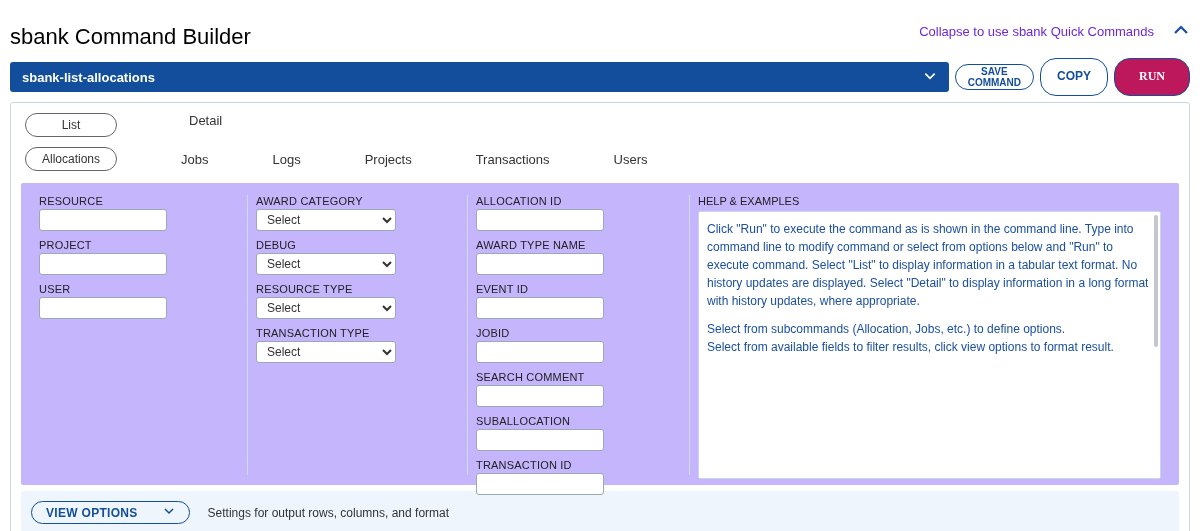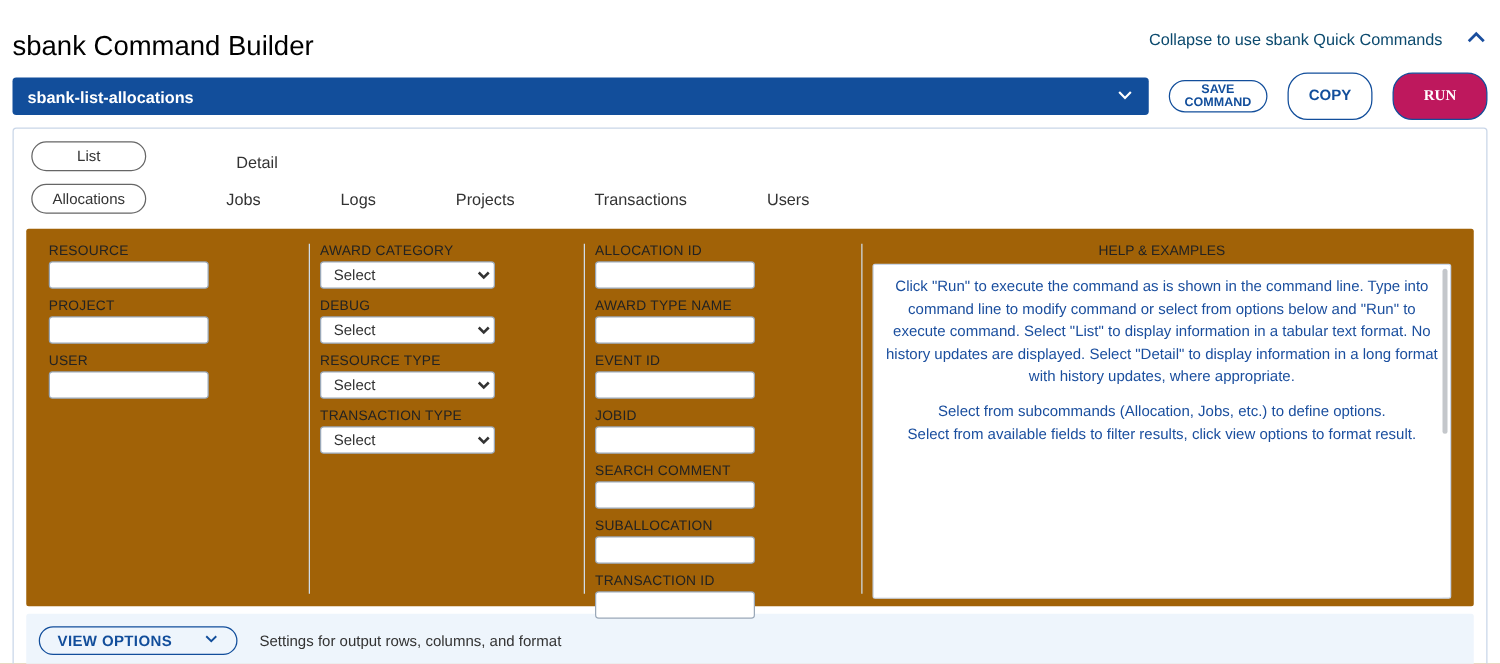--- a/index.html
+++ b/index.html
@@ -1,45 +1,45 @@
 <!DOCTYPE html>
 <html><head>
 <meta charset="utf-8">
 <style>
 * { box-sizing: border-box; margin: 0; padding: 0; }
 body { font-family: -apple-system, BlinkMacSystemFont, "Segoe UI", Arial, sans-serif; font-size: 13px; color: #222; background: #fff; }
 .container { width: 1200px; height: 531px; position: relative; padding: 12px 10px 0 10px; }
 
 .header-row { display: flex; align-items: center; justify-content: space-between; margin-bottom: 8px; }
 .title { font-size: 22px; font-weight: 400; color: #000; margin-top: 12px; }
-.collapse { color: #0c4a6e; font-size: 13px; display: flex; align-items: center; gap: 18px; cursor: pointer; }
+.collapse { color: #6d28d9; font-size: 13px; display: flex; align-items: center; gap: 18px; cursor: pointer; }
 .collapse svg { width: 18px; height: 18px; }
 
-.bar-row { display: flex; align-items: center; gap: 16px; margin-bottom: 6px; }
+.bar-row { display: flex; align-items: center; gap: 6px; margin-bottom: 6px; }
 .cmdbar { flex: 1; background: #124e9b; color: #fff; height: 30px; border-radius: 3px; display: flex; align-items: center; padding: 0 12px; justify-content: space-between; }
 .cmdbar-text { font-size: 13px; font-weight: 600; }
 .cmdbar-chevron { width: 14px; height: 14px; }
 .btn { border: 1px solid #124e9b; background: #fff; color: #124e9b; border-radius: 16px; padding: 0 16px; height: 38px; font-size: 12px; font-weight: 600; cursor: pointer; display: inline-flex; align-items: center; justify-content: center; line-height: 1.1; }
 .btn.two-line { flex-direction: column; font-size: 10px; padding: 1px 12px; height: 26px; }
 .btn.primary { background: #be185d; color: #fff; padding: 0 24px; font-family: Liberation Serif, serif; }
 
 .panel { border: 1px solid #c9d6e8; border-radius: 3px; padding: 8px 10px 0 10px; height: 445px; overflow: hidden; }
 
-.tabs-row1 { display: flex; align-items: flex-end; gap: 72px; margin: 2px 0 10px 4px; }
+.tabs-row1 { display: flex; align-items: flex-start; gap: 72px; margin: 2px 0 10px 4px; }
 .tabs-row2 { display: flex; align-items: center; gap: 64px; margin: 0 0 12px 4px; }
 .pill { border: 1px solid #666; border-radius: 18px; width: 92px; height: 24px; display: flex; align-items: center; justify-content: center; font-size: 12px; cursor: pointer; color: #333; }
 .tab-plain { font-size: 13px; color: #333; cursor: pointer; }
 
-.form-area { background: #a16207; border-radius: 2px; padding: 12px 10px 10px 10px; display: flex; gap: 0; height: 302px; }
+.form-area { background: #c4b5fd; border-radius: 2px; padding: 12px 10px 10px 10px; display: flex; gap: 0; height: 302px; }
 .col { padding: 0 8px; }
 .col1 { width: 216px; }
 .col2 { width: 220px; border-left: 1px solid #d0dce8; }
 .col3 { width: 222px; border-left: 1px solid #d0dce8; }
 .col4 { width: 220px; border-left: 1px solid #d0dce8; }
-.col5 { flex: 1; border-left: 1px solid #d0dce8; text-align: center; }
+.col5 { flex: 1; border-left: 1px solid #d0dce8; }
 
 .field { margin-bottom: 8px; }
 .field label { display: block; font-size: 11px; font-weight: 400; color: #222; margin-bottom: 2px; letter-spacing: 0.2px; }
 .field input, .field select, .date-input { width: 128px; height: 22px; border: 1px solid #9aa8b8; border-radius: 3px; padding: 0 6px; font-size: 12px; background: #fff; color: #333; }
 .field select { width: 140px; }
 .date-input { width: 140px; display: flex; align-items: center; justify-content: flex-end; padding: 0 8px; cursor: pointer; }
 .date-input svg { width: 10px; height: 10px; }
 
 .help-title { font-size: 11px; color: #222; margin-bottom: 4px; }
 .help-box { border: 1px solid #c9d6e8; background: #fff; border-radius: 2px; padding: 8px; height: 268px; overflow: hidden; font-size: 12px; color: #1a4e9e; line-height: 1.5; position: relative; }

